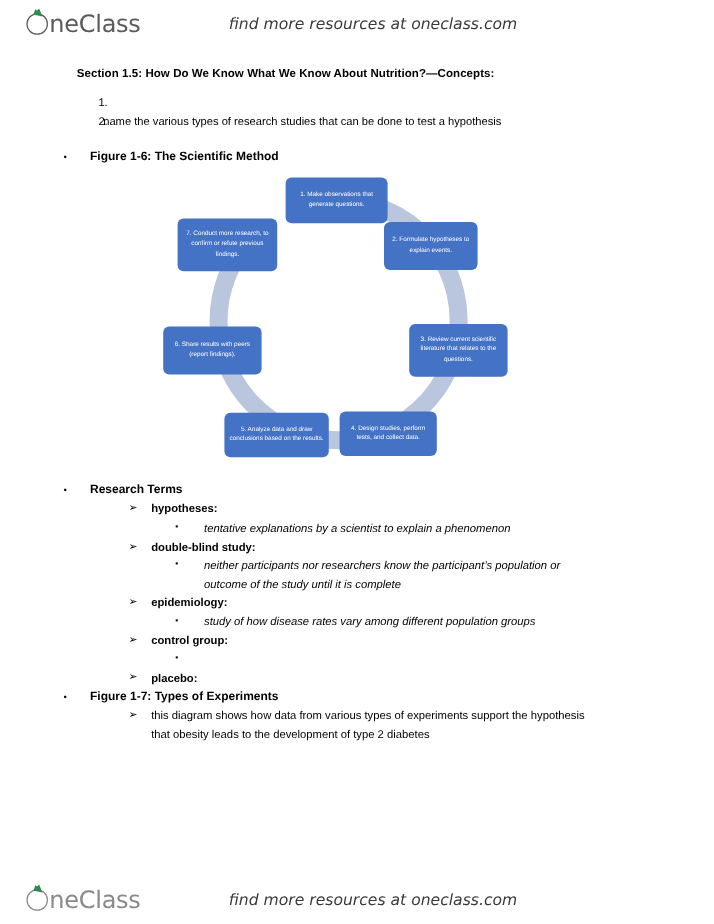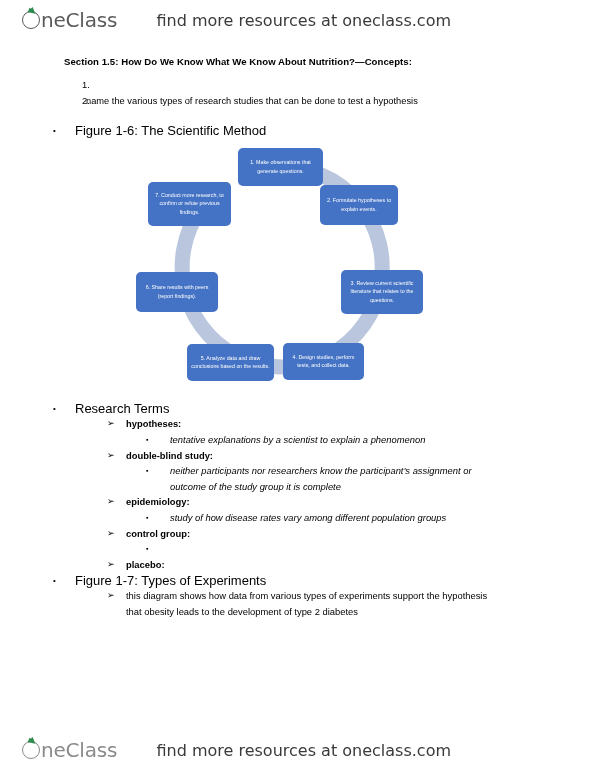--- a/index.html
+++ b/index.html
@@ -69,24 +69,25 @@
     height: 0;
     border-left: 3px solid transparent;
     border-right: 3px solid transparent;
     border-bottom: 4px solid #2e8b4f;
     transform: rotate(-30deg);
   }
   .brand-text { font-weight: 400; }
 
   .promo {
     position: absolute;
-    right: 32px;
-    font-size: 16px;
+    right: 52px;
+    font-size: 13px;
     color: #3a3a3a;
     font-family: "DejaVu Sans", sans-serif;
+    font-style: italic;
   }
 
   
   .doc {
     position: absolute;
     top: 56px;
     left: 0;
     width: 492px;
   }
 
@@ -127,21 +128,21 @@
     font-size: 9.3px;
     line-height: 15.5px;
   }
   .mark {
     flex: 0 0 auto;
     display: inline-block;
     text-align: left;
   }
   .lvl1 > li > .row { margin-left: 53px; }
   .lvl1 .mark { width: 22px; font-size: 8px; line-height: 15.5px; }
-  .lvl1 .txt { font-weight: normal; font-size: 13px; }
+  .lvl1 .txt { font-weight: bold; font-size: 10px; }
 
   .lvl2 > li > .row { margin-left: 107px; }
   .lvl2 .mark { width: 19px; font-size: 9px; line-height: 15.5px; }
   .lvl2 .txt { font-weight: bold; font-size: 9.4px; }
 
   .lvl3 > li > .row { margin-left: 146px; }
   .lvl3 .mark { width: 24px; font-size: 7px; line-height: 16px; }
   .lvl3 .txt { font-weight: normal; font-size: 9.4px; max-width: 352px; font-style: italic; }
 
   .sub-note .txt { font-weight: normal; max-width: 370px; }
@@ -278,21 +279,21 @@
       <div class="row">
         <span class="mark">➢</span>
         <span class="txt">double-blind study:</span>
       </div>
     </li>
   </ul>
   <ul class="lvl3">
     <li>
       <div class="row">
         <span class="mark">▪</span>
-        <span class="txt">neither participants nor researchers know the participant’s assignment or outcome of the study group it is complete</span>
+        <span class="txt">neither participants nor researchers know the participant’s population or outcome of the study until it is complete</span>
       </div>
     </li>
   </ul>
 
   <ul class="lvl2">
     <li>
       <div class="row">
         <span class="mark">➢</span>
         <span class="txt">epidemiology:</span>
       </div>

